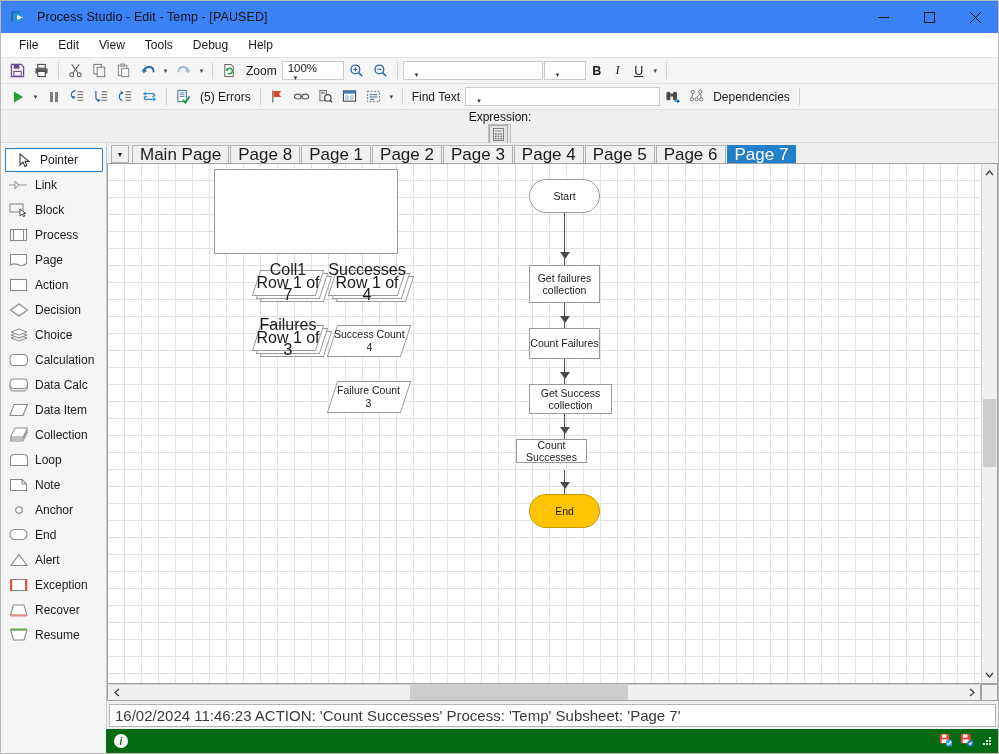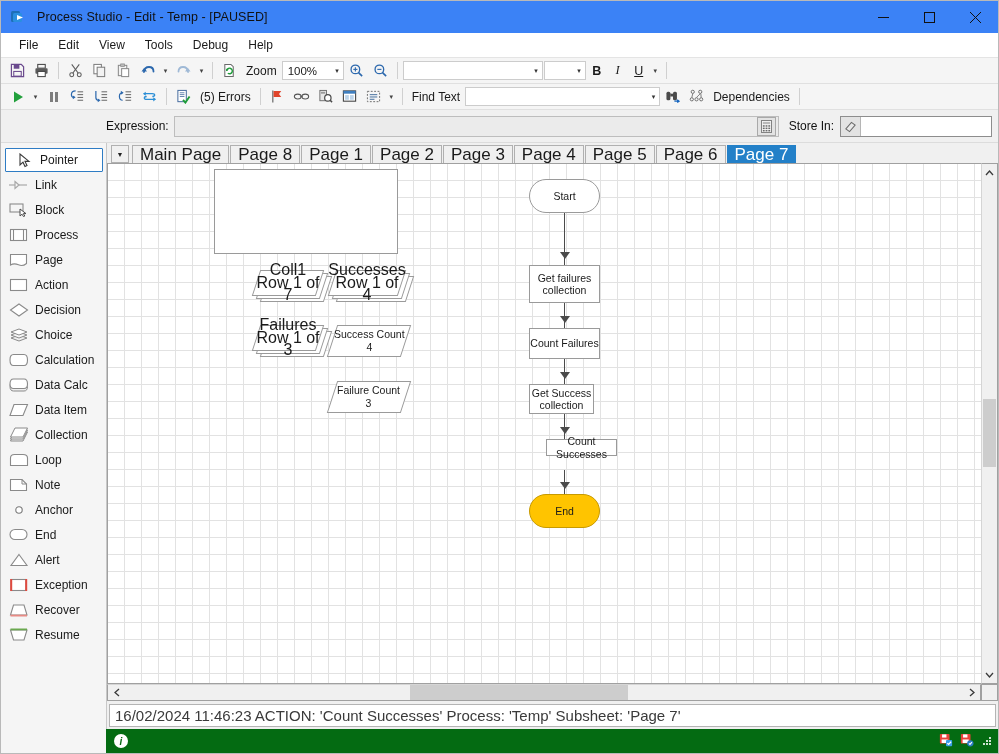--- a/index.html
+++ b/index.html
@@ -28,29 +28,29 @@
 
   
   .toolbar{height:25px;min-height:25px;background:#f5f5f5;display:flex;align-items:center;
            padding-left:5px;gap:1px;border-bottom:1px solid #e0e0e0;}
   .tb-btn{width:21px;height:21px;display:flex;align-items:center;justify-content:center;
           cursor:default;border:1px solid transparent;border-radius:2px;}
   .tb-sep{width:1px;height:17px;background:#d0d0d0;margin:0 4px;}
   .tb-caret{width:11px;height:21px;display:flex;align-items:center;justify-content:center;cursor:default;
             font-size:7px;color:#444;}
   .tb-label{font-size:12px;color:#1a1a1a;padding:0 4px;white-space:nowrap;}
-  .tb-combo{height:19px;background:#fff;border:1px solid #ccc;display:flex;align-items:center;
-            justify-content:space-between;font-size:11.5px;padding:0 2px 0 5px;box-sizing:border-box;}
+  .tb-combo{height:19px;background:#fff;border:1px solid #ccc;display:flex;align-items:flex-start;
+            justify-content:space-between;font-size:11.5px;padding:0 2px 0 5px;box-sizing:border-box;flex-direction:column;}
   .tb-combo .cv{color:#1a1a1a;}
   .tb-combo .ca{font-size:7px;color:#333;padding-left:6px;padding-right:2px;}
   .fmt-btn{width:20px;height:20px;display:flex;align-items:center;justify-content:center;font-size:12.5px;cursor:default;}
 
   
   .exprrow{height:32px;min-height:32px;background:#f0f0f0;display:flex;align-items:center;
-           border-bottom:1px solid #dcdcdc;}
+           border-bottom:1px solid #dcdcdc;flex-direction:column;}
   .exprlabel{font-size:12px;color:#111;margin-left:6px;margin-right:5px;}
   .exprbox{flex:1;height:21px;background:#ebebeb;border:1px solid #bdbdbd;display:flex;align-items:center;
            justify-content:flex-end;box-sizing:border-box;}
   .calcbtn{width:17px;height:17px;margin-right:2px;background:#e3e3e3;border:1px solid #a9a9a9;
            display:flex;align-items:center;justify-content:center;cursor:default;}
   .storelabel{font-size:12px;color:#111;margin:0 6px 0 10px;}
   .storebox{width:152px;height:21px;background:#fff;border:1px solid #8d8d8d;display:flex;align-items:center;
             box-sizing:border-box;margin-right:6px;}
   .storeicon{width:19px;height:19px;background:#e3e3e3;border-right:1px solid #b5b5b5;
              display:flex;align-items:center;justify-content:center;}
@@ -710,23 +710,23 @@
 
           <div class="conn" style="left:456px;top:306px;height:24px;"></div>
           <div class="arrowhd" style="left:452px;top:318px;"></div>
 
           <div class="node n-terminal" style="left:421px;top:15px;width:71px;height:34px;">Start</div>
 
           <div class="node n-action" style="left:421px;top:101px;width:71px;height:38px;">Get failures collection</div>
 
           <div class="node n-action" style="left:421px;top:164px;width:71px;height:31px;">Count Failures</div>
 
-          <div class="node n-action" style="left:421px;top:220px;width:65px;height:30px;">Get Success collection</div>
-
-          <div class="node n-action" style="left:438px;top:275px;width:71px;height:17px;">Count Successes</div>
+          <div class="node n-action" style="left:421px;top:220px;width:83px;height:30px;">Get Success collection</div>
+
+          <div class="node n-action" style="left:408px;top:275px;width:71px;height:24px;">Count Successes</div>
 
           <div class="node n-end" style="left:421px;top:330px;width:71px;height:34px;">End</div>
 
         </div>
 
         <div class="vscroll">
           <div class="vs-btn">
             <svg width="9" height="6" viewBox="0 0 9 6">
                 <path d="M1 5 L4.5 1 L8 5" fill="none" stroke="#3a3a3a" stroke-width="1.3"></path>
               </svg>

